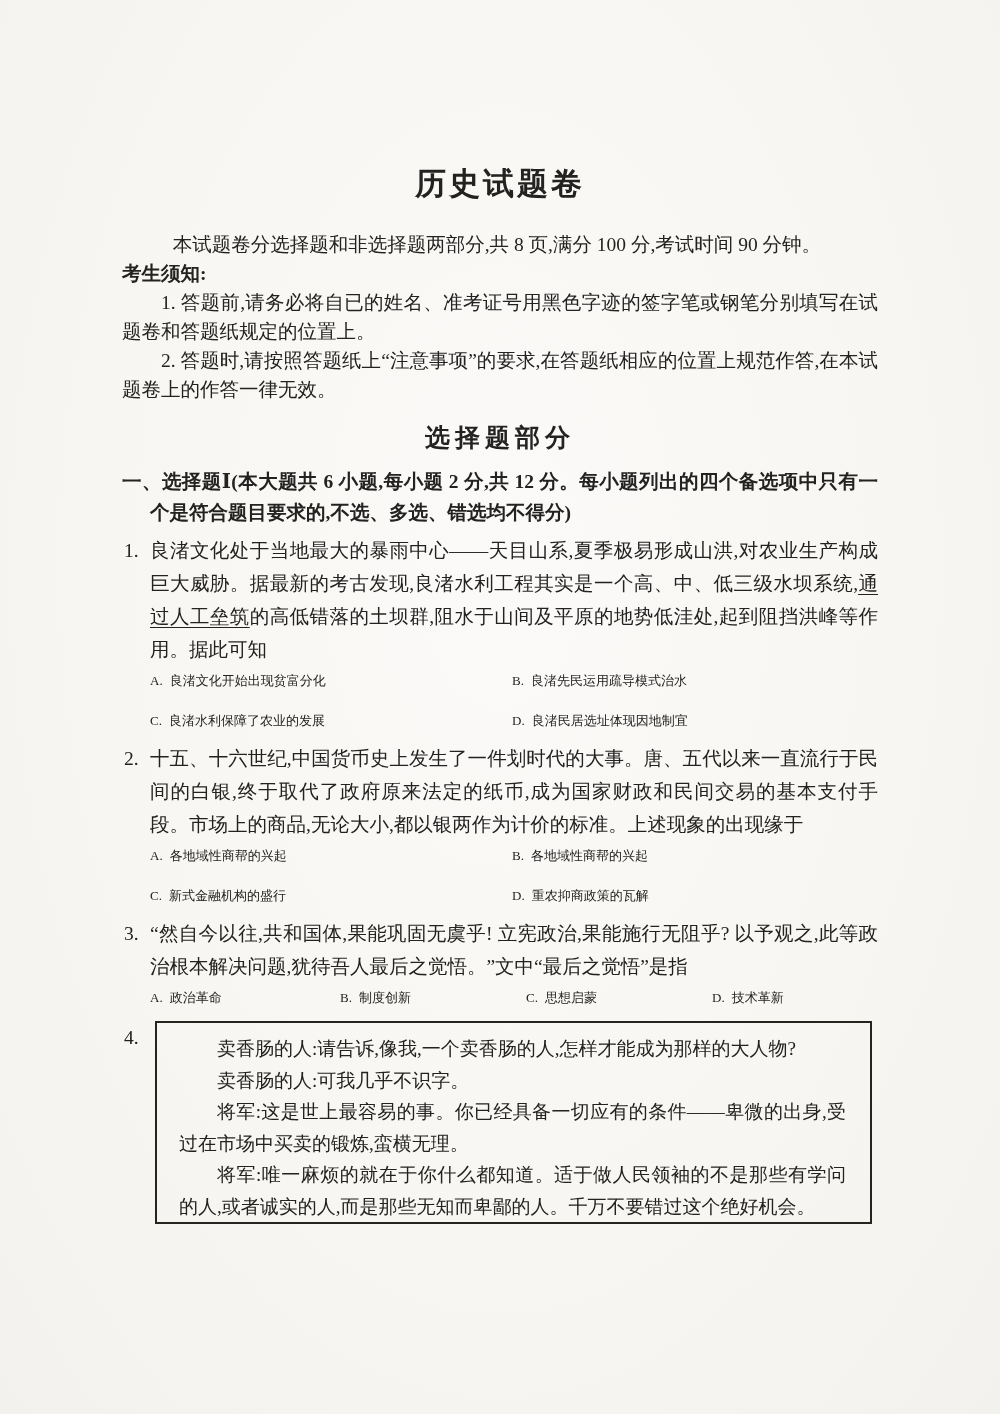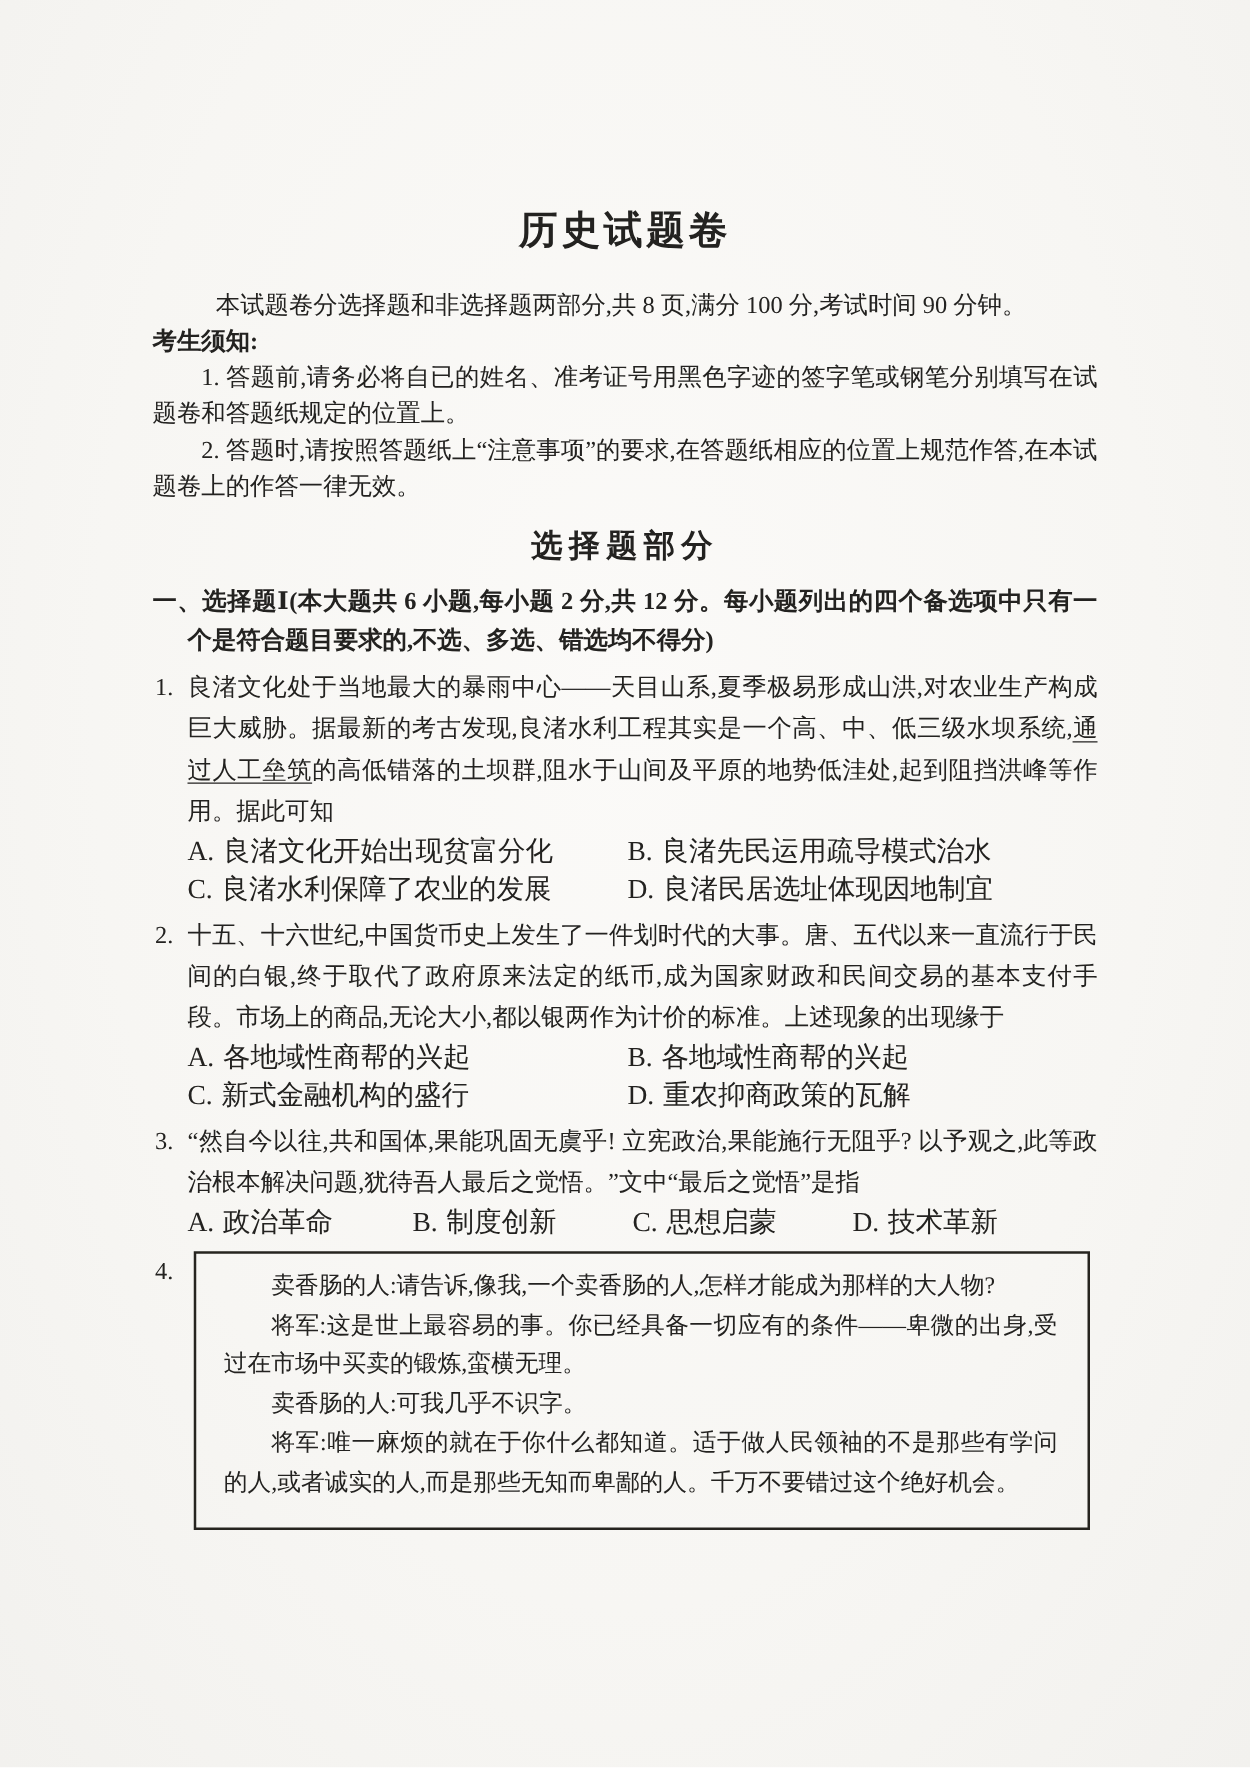--- a/index.html
+++ b/index.html
@@ -80,30 +80,31 @@
     line-height: 33px;
     text-align: justify;
     font-weight: 500;
   }
   .qnum { position: absolute; left: 2px; top: 0; }
   .underline { text-decoration: underline; text-underline-offset: 4px; }
   .options {
     padding-left: 28px;
     display: grid;
     grid-template-columns: 352px 1fr;
-    font-size: 22px;
+    font-size: 13px;
     line-height: 30px;
     font-weight: 500;
+    gap: 10px;
   }
   .options.inline { grid-template-columns: 180px 176px 176px 1fr; }
   .opt-label { margin-right: 7px; }
   .dialog-box {
     border: 2px solid #26241f;
     margin: 8px 6px 0 33px;
-    padding: 10px 24px 20px 22px;
+    padding: 10px 24px 0 22px;
   }
   .dialog-box p {
     margin: 0;
     font-size: 19px;
     line-height: 31.5px;
     text-indent: 2em;
     text-align: justify;
     font-weight: 500;
   }
 </style>
@@ -158,20 +159,20 @@
         <div class="option"><span class="opt-label">D.</span><span>技术革新</span></div>
       </div>
     </div>
 
     <div class="question">
       <p class="stem">
         <span class="qnum">4.</span>
       </p>
       <div class="dialog-box">
         <p>卖香肠的人:请告诉,像我,一个卖香肠的人,怎样才能成为那样的大人物?</p>
+        <p>卖香肠的人:可我几乎不识字。</p>
         <p>将军:这是世上最容易的事。你已经具备一切应有的条件——卑微的出身,受过在市场中买卖的锻炼,蛮横无理。</p>
-        <p>卖香肠的人:可我几乎不识字。</p>
         <p>将军:唯一麻烦的就在于你什么都知道。适于做人民领袖的不是那些有学问的人,或者诚实的人,而是那些无知而卑鄙的人。千万不要错过这个绝好机会。</p>
       </div>
     </div>
 
   </div>
 </div>
 
 </body></html>

